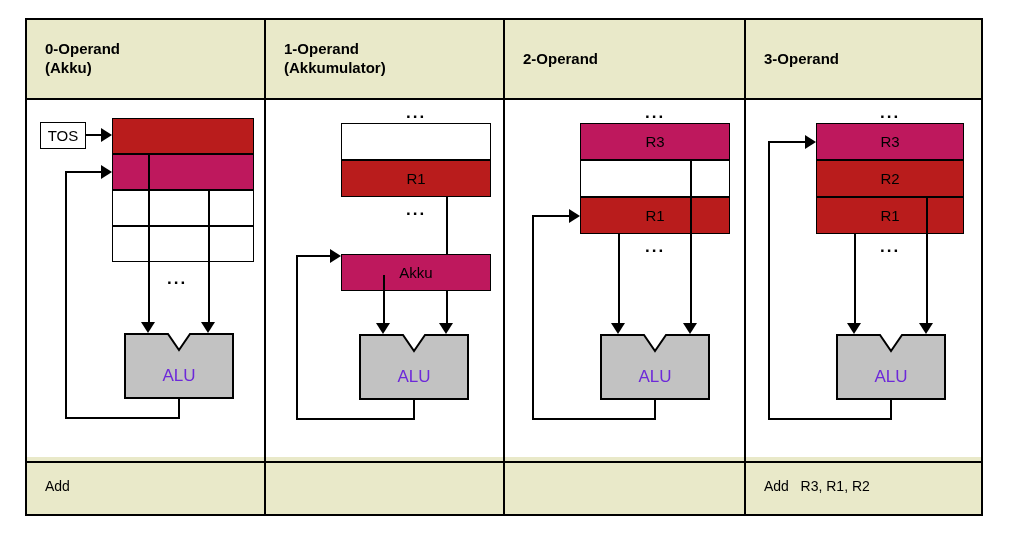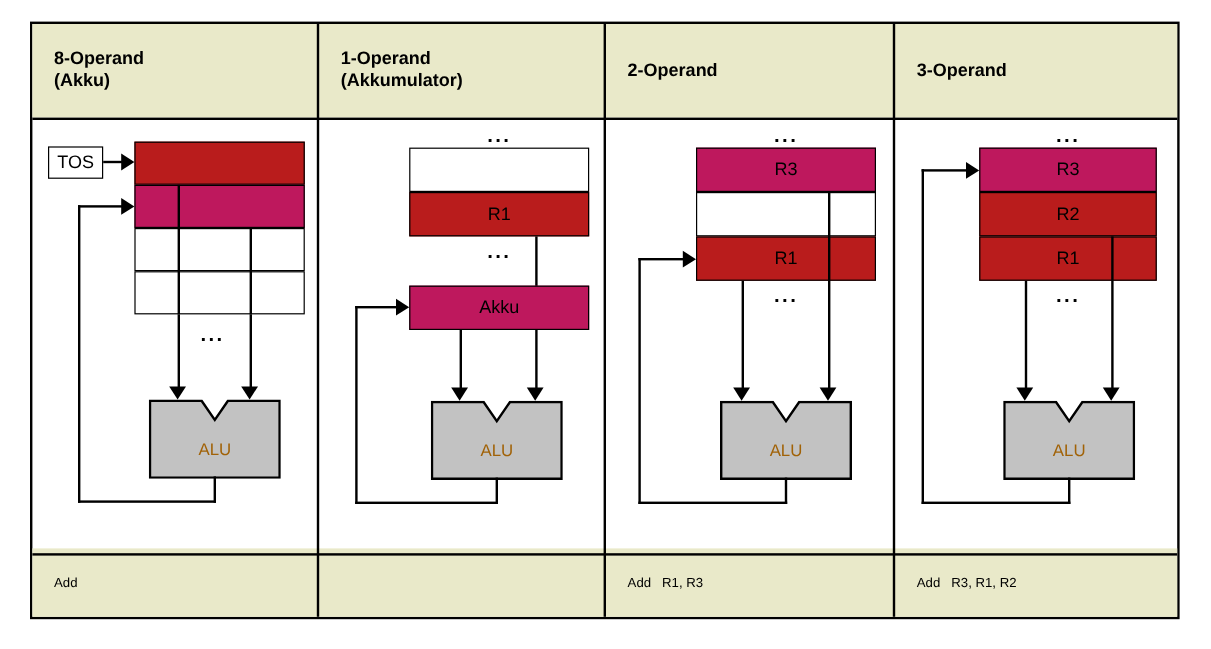--- a/index.html
+++ b/index.html
@@ -17,21 +17,21 @@
 
   .hdr-band{position:absolute;left:0;right:0;top:0;height:78px;background:#e9e9c9;}
   .foot-band{position:absolute;left:0;right:0;bottom:0;height:57px;background:#e9e9c9;}
 
   .hdr-cell{position:absolute;top:0;height:78px;display:flex;align-items:center;
             box-sizing:border-box;padding-left:18px;}
   .hdr-cell .htxt{font-size:15px;font-weight:bold;color:#000;line-height:1.25;}
 
   .foot-cell{position:absolute;bottom:0;height:57px;display:flex;align-items:center;
              box-sizing:border-box;padding-left:18px;}
-  .foot-cell .ftxt{font-size:11px;color:#000;white-space:pre;}
+  .foot-cell .ftxt{font-size:14px;color:#000;white-space:pre;}
 
   
   .panel{position:absolute;top:78px;height:363px;box-sizing:border-box;}
 
   .box{position:absolute;box-sizing:border-box;border:1.5px solid #000;
        display:flex;align-items:center;justify-content:center;
        font-size:15px;color:#000;}
   .fill-dark{background:#be185d;}
   .fill-light{background:#b91c1c;}
   .fill-white{background:#ffffff;}
@@ -45,21 +45,21 @@
   
   .arw-down{position:absolute;width:0;height:0;
             border-left:7px solid transparent;border-right:7px solid transparent;
             border-top:11px solid #000;}
   .arw-right{position:absolute;width:0;height:0;
              border-top:7px solid transparent;border-bottom:7px solid transparent;
              border-left:11px solid #000;}
 
   
   .alu{position:absolute;}
-  .alu-label{position:absolute;font-size:14px;color:#a16207;text-align:center;width:100%;}
+  .alu-label{position:absolute;font-size:17px;color:#6d28d9;text-align:center;width:100%;}
 
   .tos{position:absolute;box-sizing:border-box;border:1.5px solid #000;background:#fff;
        display:flex;align-items:center;justify-content:center;font-size:15px;color:#000;}
 </style>
 </head>
 <body>
 
 <div id="stage">
   <div class="tbl">
 
@@ -68,21 +68,21 @@
 
     <div class="row-div" style="top:78px;"></div>
     <div class="row-div" style="top:441px;"></div>
 
     <div class="col-div" style="left:237px;"></div>
     <div class="col-div" style="left:476px;"></div>
     <div class="col-div" style="left:717px;"></div>
 
     <div class="hdr-cell" style="left:0;width:237px;">
       <div class="htxt">
-        <div>8-Operand</div>
+        <div>0-Operand</div>
         <div>(Akku)</div>
       </div>
     </div>
     <div class="hdr-cell" style="left:239px;width:237px;">
       <div class="htxt">
         <div>1-Operand</div>
         <div>(Akkumulator)</div>
       </div>
     </div>
     <div class="hdr-cell" style="left:478px;width:239px;">
@@ -138,21 +138,21 @@
       <div class="dots" style="left:140px;top:6px;">...</div>
 
       <div class="box fill-white" style="left:75px;top:25px;width:150px;height:37px;"></div>
       <div class="box fill-light" style="left:75px;top:62px;width:150px;height:37px;">R1</div>
 
       <div class="dots" style="left:140px;top:103px;">...</div>
 
       <div class="vline" style="left:180px;top:99px;height:129px;"></div>
       <div class="arw-down" style="left:173px;top:225px;"></div>
 
-      <div class="box fill-dark" style="left:75px;top:140px;width:150px;height:37px;">Akku</div>
+      <div class="box fill-dark" style="left:75px;top:156px;width:150px;height:37px;">Akku</div>
 
       <div class="hline" style="left:30px;top:157px;width:41px;"></div>
       <div class="arw-right" style="left:64px;top:151px;"></div>
 
       <div class="vline" style="left:117px;top:177px;height:51px;"></div>
       <div class="arw-down" style="left:110px;top:225px;"></div>
 
       <div class="alu" style="left:93px;top:236px;">
         <svg width="110" height="66" viewBox="0 0 110 66">
           <polygon points="1,1 44,1 55,17 66,1 109,1 109,65 1,65" fill="#c2c2c2" stroke="#000" stroke-width="2"></polygon>
@@ -225,21 +225,18 @@
       </div>
 
       <div class="vline" style="left:144px;top:300px;height:22px;"></div>
       <div class="hline" style="left:22px;top:320px;width:124px;"></div>
       <div class="vline" style="left:22px;top:43px;height:279px;"></div>
     </div>
 
     <div class="foot-cell" style="left:0;width:237px;">
       <span class="ftxt">Add</span>
     </div>
-    <div class="foot-cell" style="left:478px;width:239px;">
-      <span class="ftxt">Add   R1, R3</span>
-    </div>
     <div class="foot-cell" style="left:719px;width:204px;">
       <span class="ftxt">Add   R3, R1, R2</span>
     </div>
 
   </div>
 </div>
 
 </body></html>

